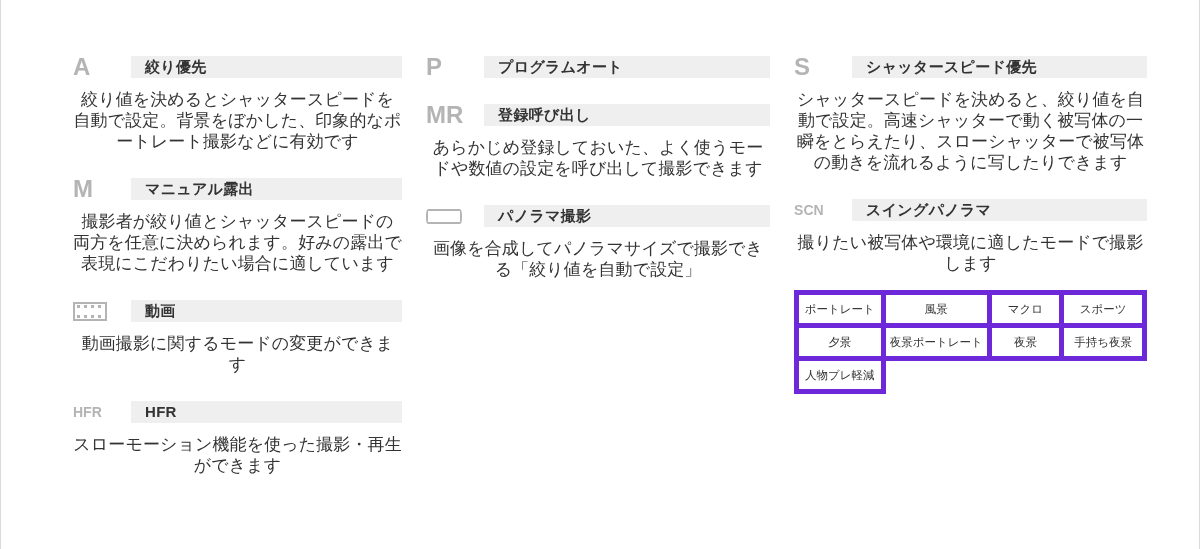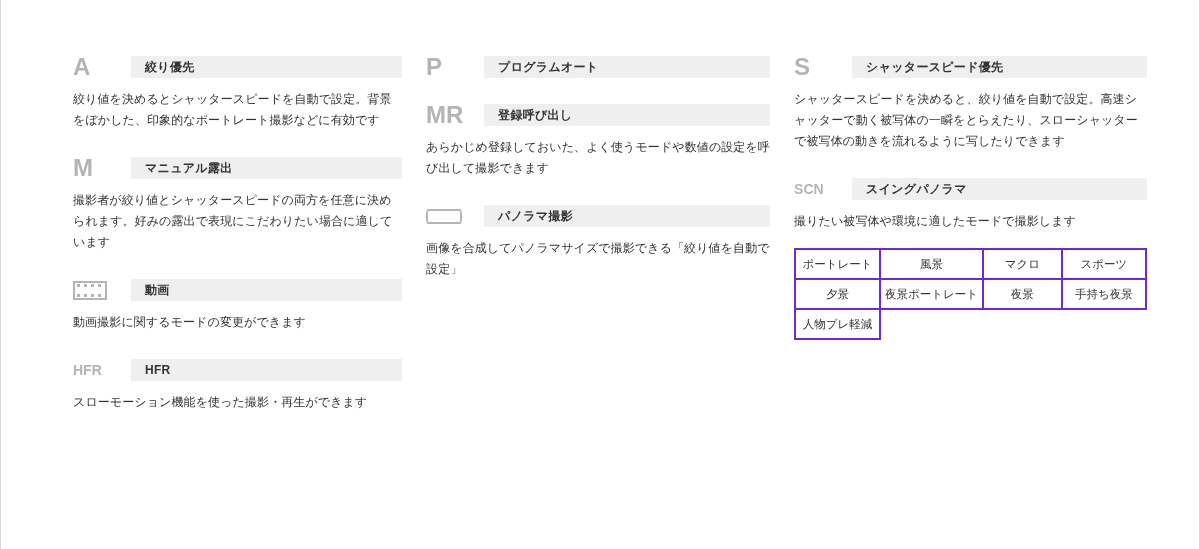--- a/index.html
+++ b/index.html
@@ -63,33 +63,34 @@
   .glyph.icon-cell {
     font-size: 0;
     position: relative;
     height: 22px;
   }
   .title-bar {
     flex: 1 1 auto;
     background: #efefef;
     height: 22px;
     line-height: 22px;
-    font-size: 12px;
+    font-size: 15px;
     font-weight: bold;
     color: #333333;
     padding-left: 14px;
     box-sizing: border-box;
     letter-spacing: 0.3px;
   }
   .desc {
     margin-top: 11px;
-    font-size: 12px;
+    font-size: 17px;
     line-height: 21px;
     color: #333333;
     letter-spacing: 0.1px;
+    text-align: center;
   }
 
   
   .film {
     position: absolute;
     top: 2px;
     left: 0;
     width: 34px;
     height: 19px;
     border: 2px solid #b4b4b4;
@@ -121,21 +122,21 @@
     transform: perspective(40px) rotateX(1deg);
   }
 
   
   .scn-table {
     margin-top: 16px;
     border-collapse: collapse;
     table-layout: fixed;
   }
   .scn-table td {
-    border: 2px solid #6d28d9;
+    border: 5px solid #6d28d9;
     height: 28px;
     text-align: center;
     font-size: 11.5px;
     color: #333333;
     padding: 0 4px;
     white-space: nowrap;
   }
   .scn-table td.empty {
     border: none;
   }

